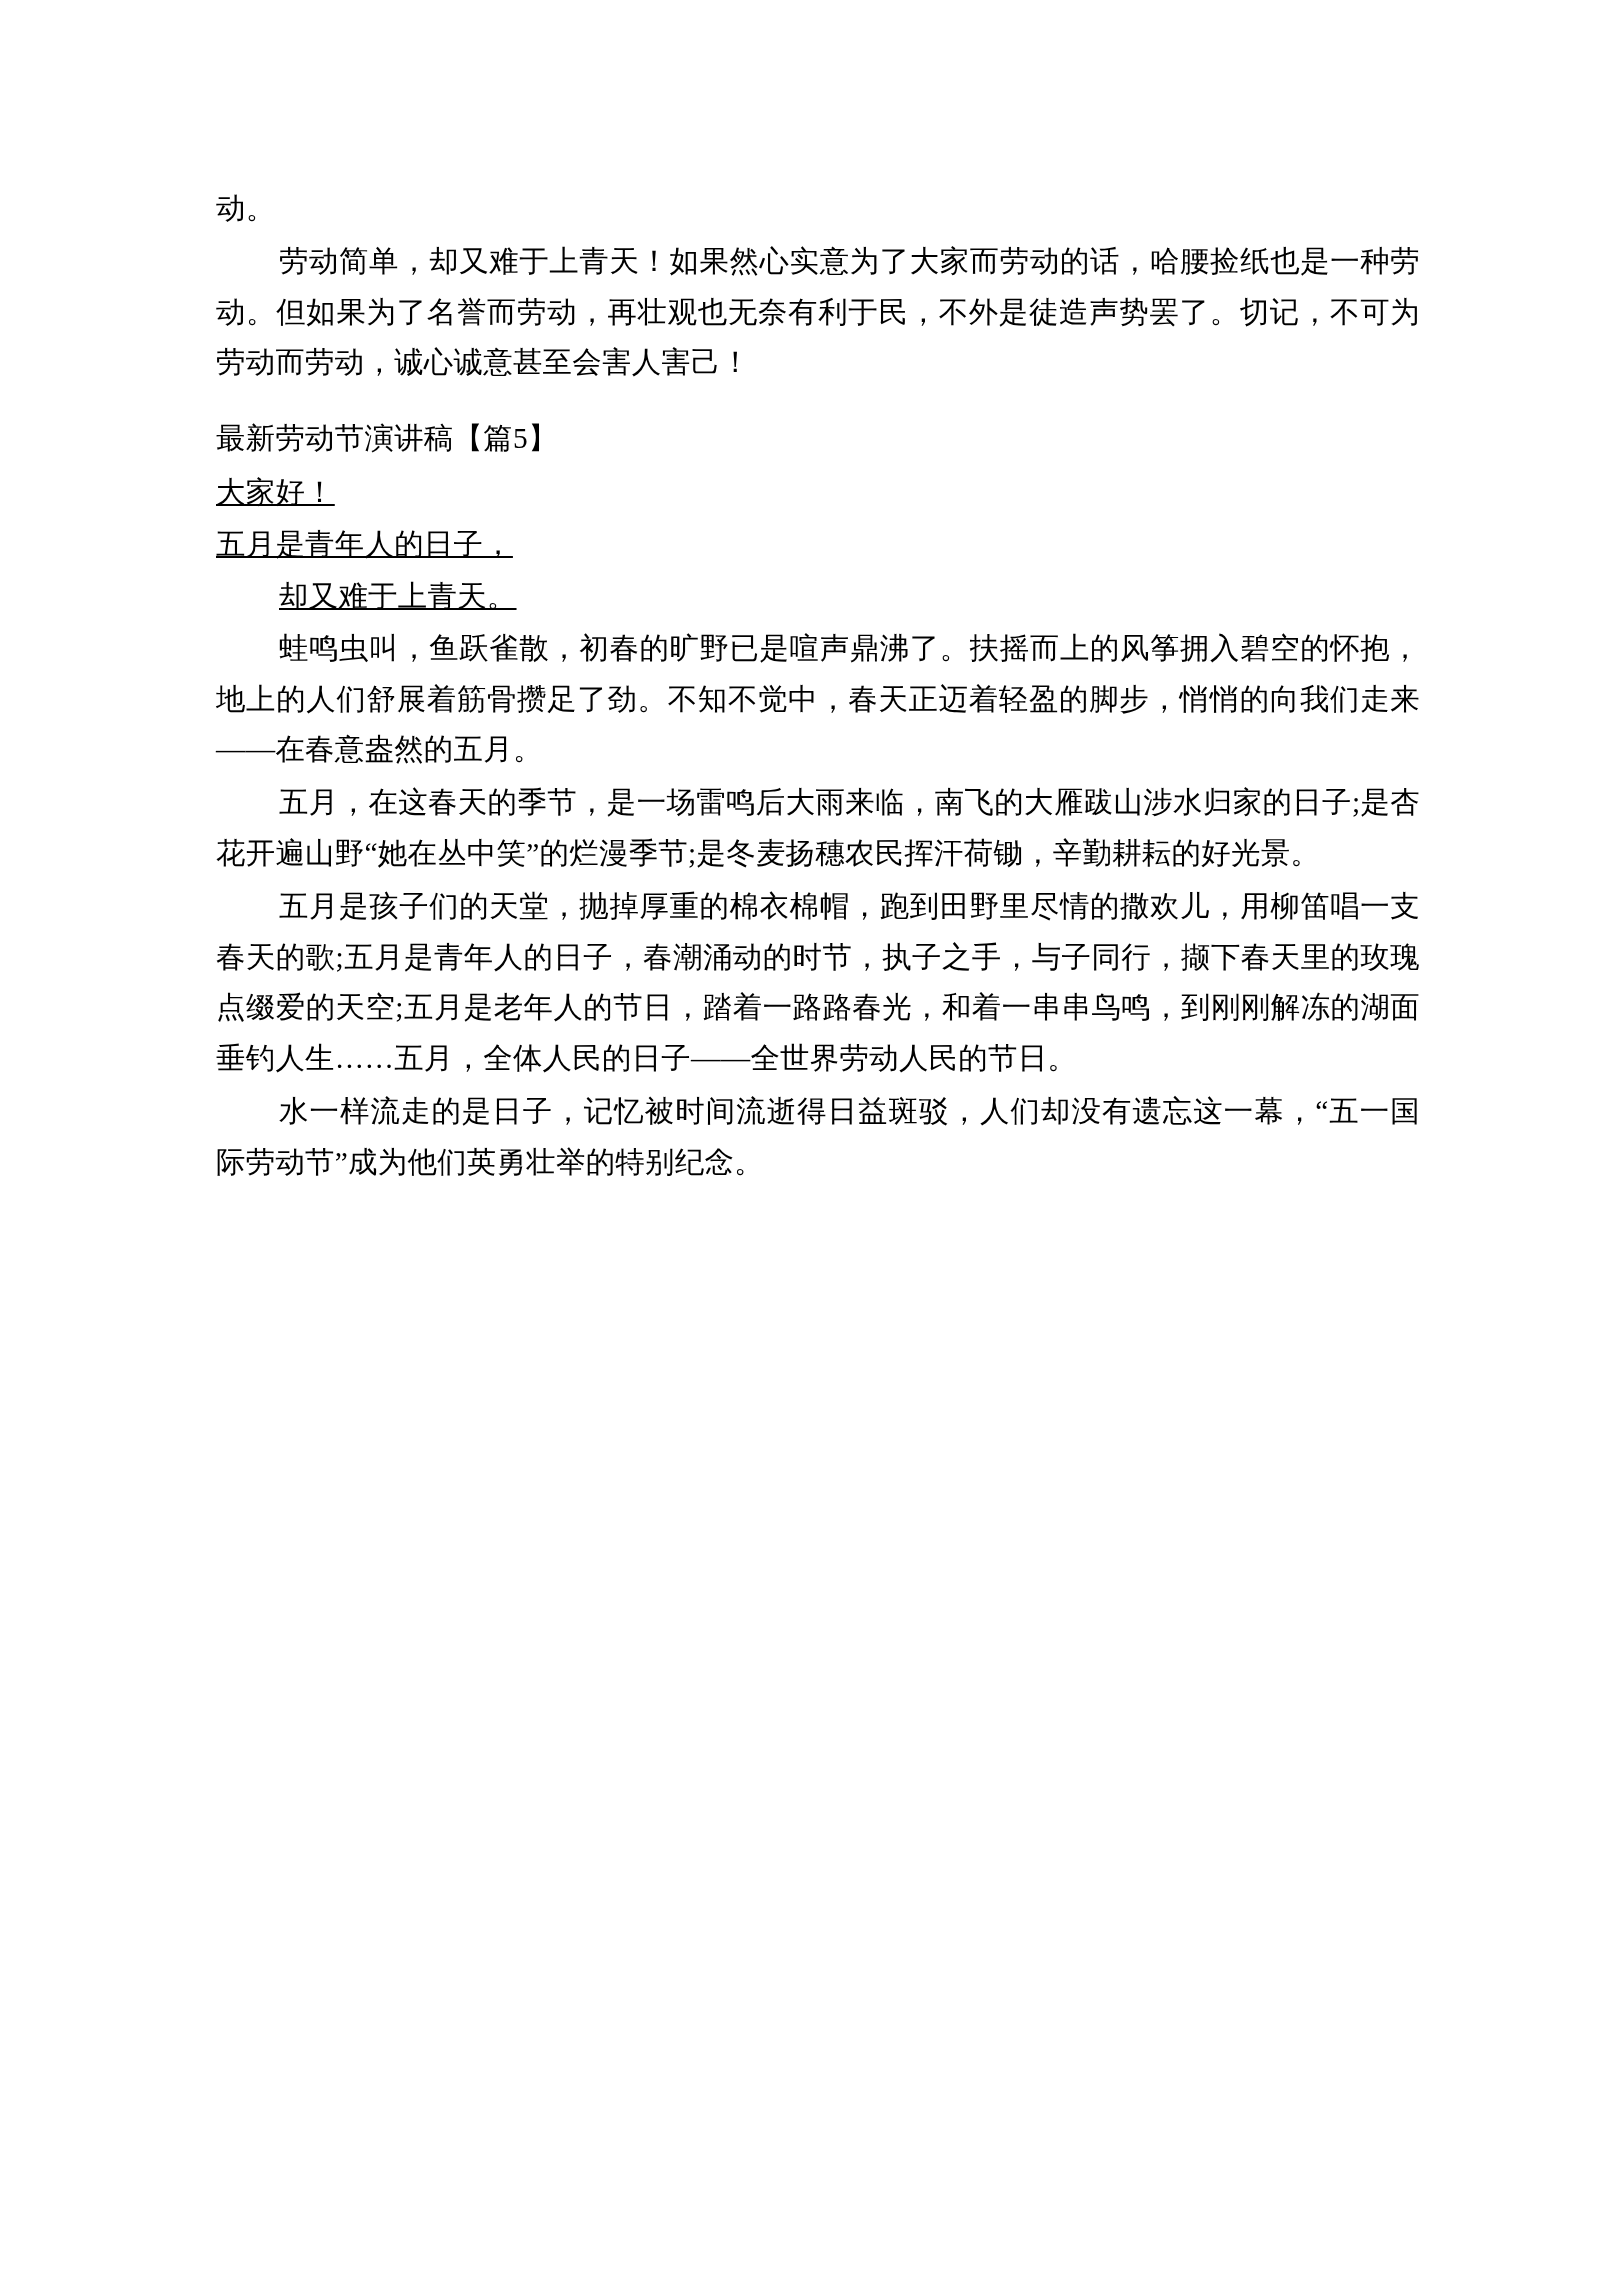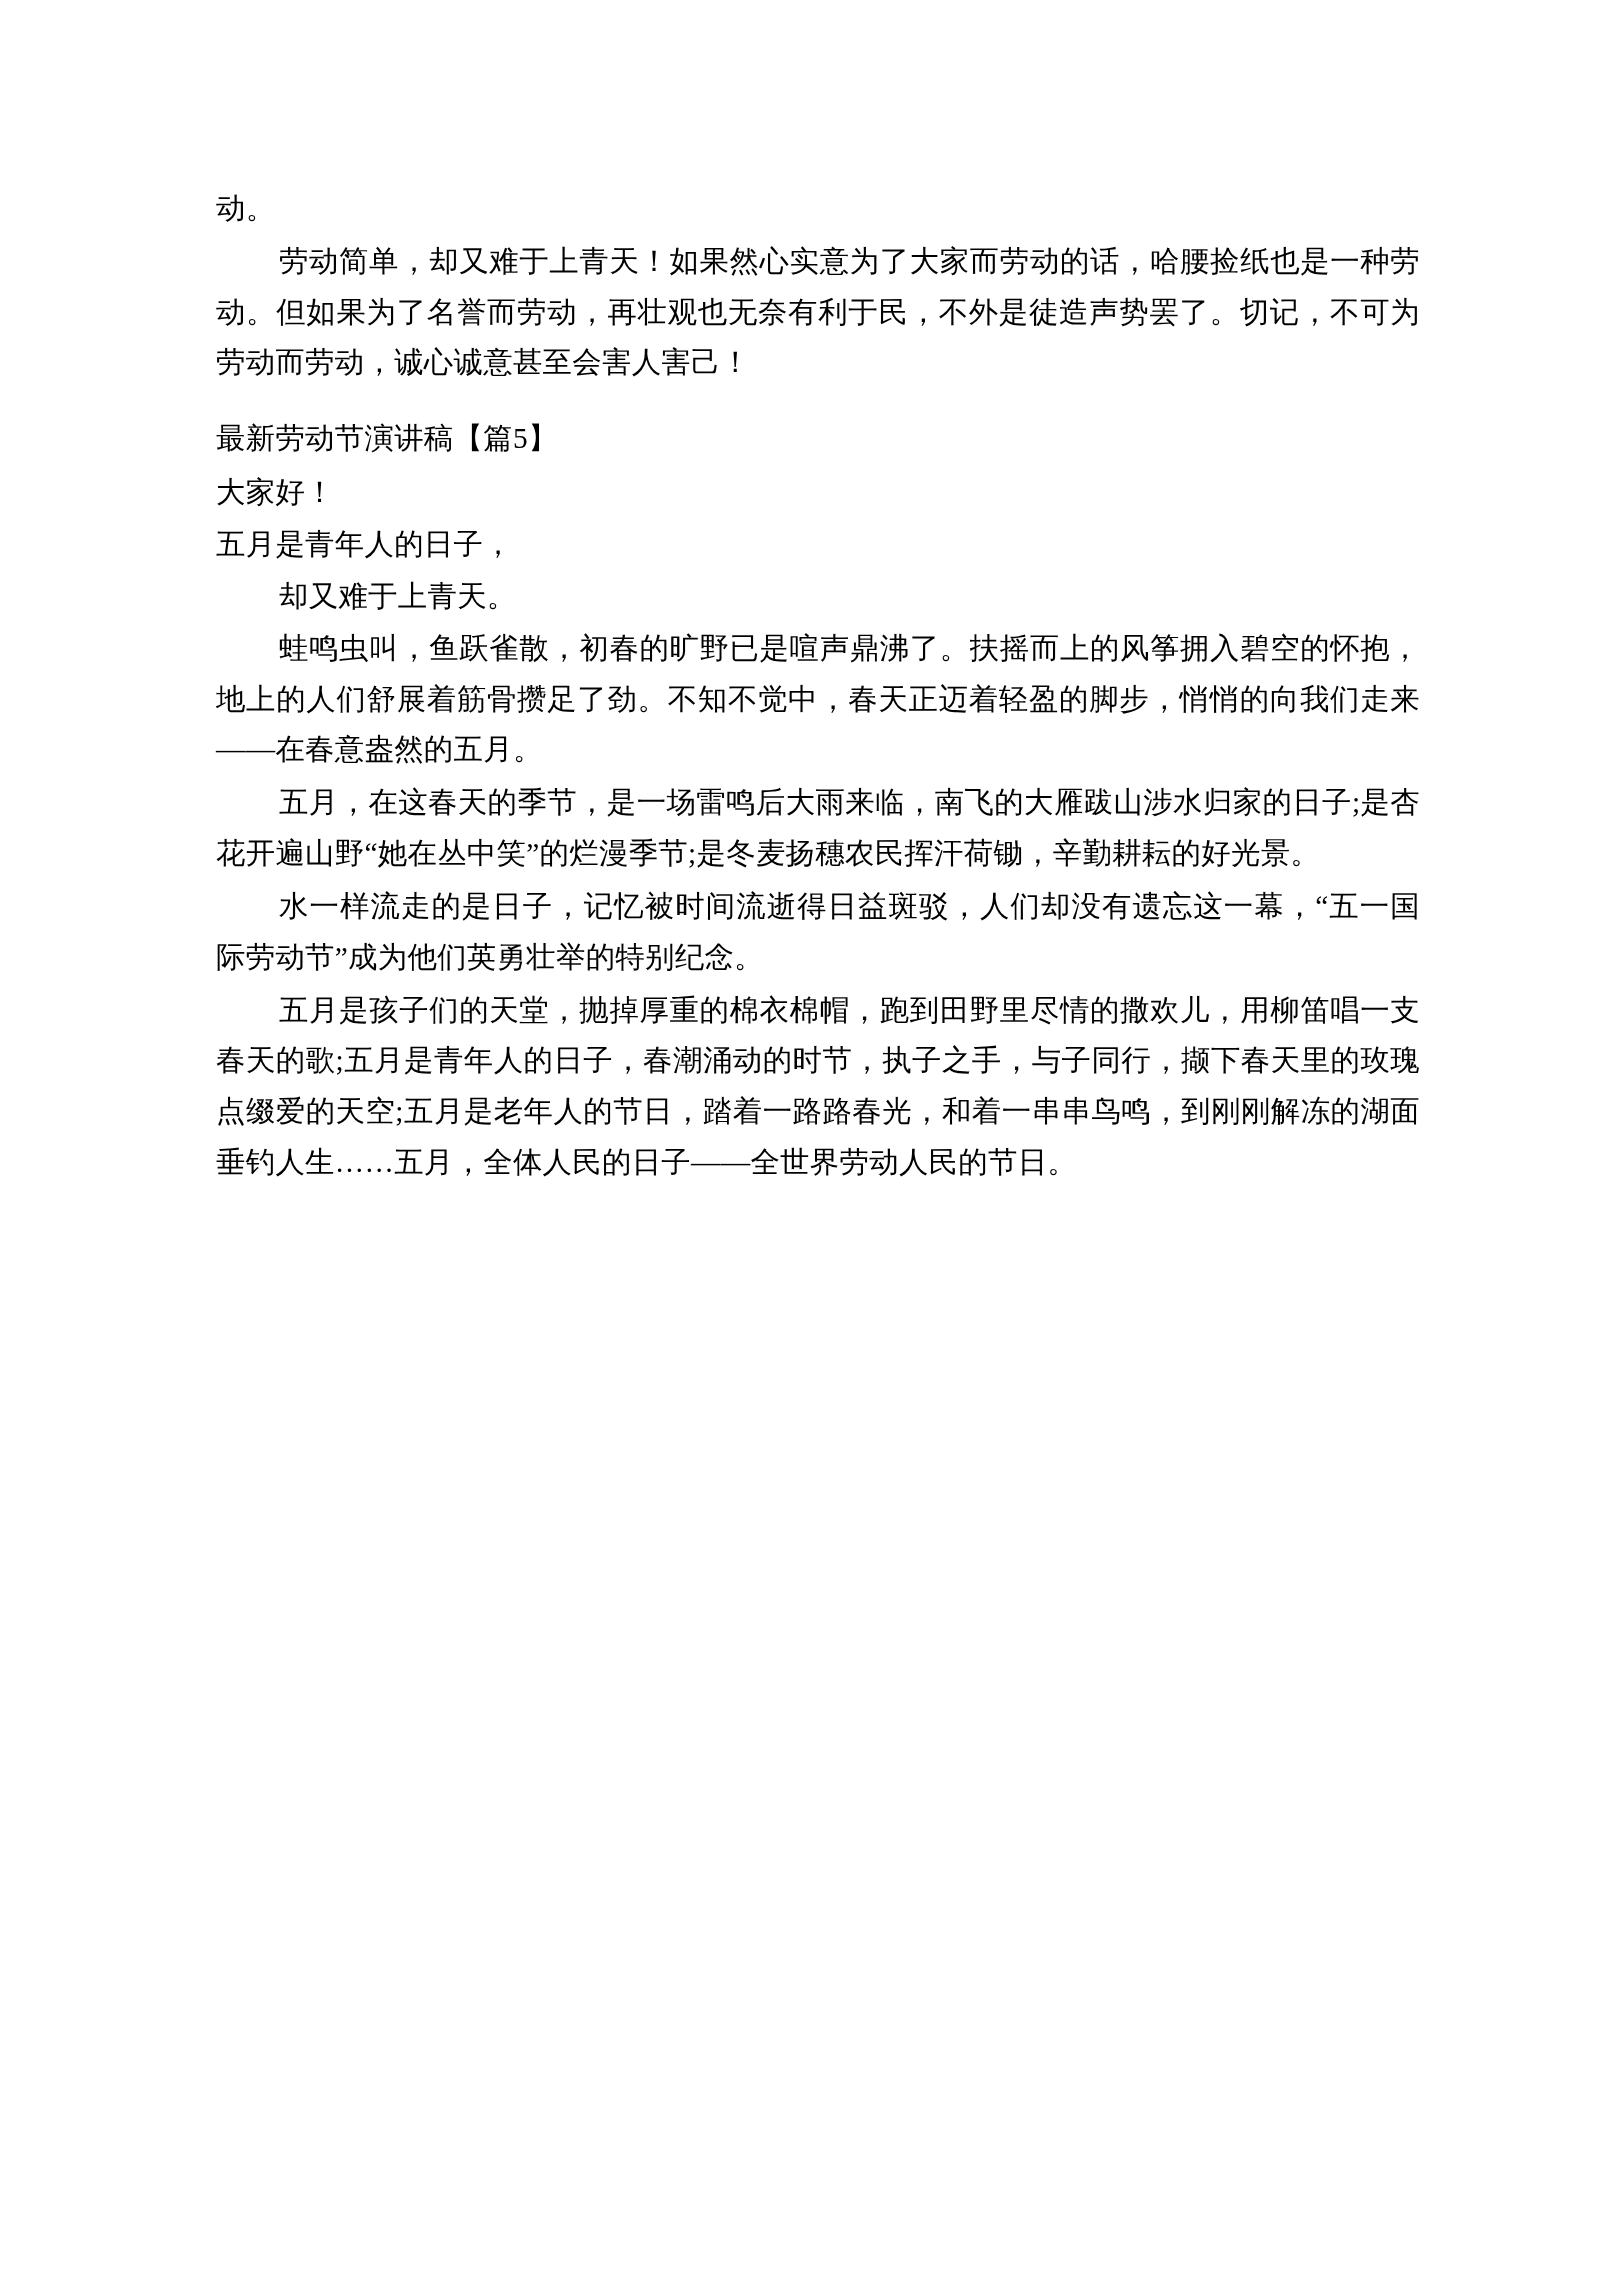--- a/index.html
+++ b/index.html
@@ -40,20 +40,21 @@
     text-indent: 0;
   }
   p.heading {
     font-weight: normal;
     text-indent: 0;
     margin-top: 25px;
     margin-bottom: 3.9px;
   }
   p.tight {
     margin-bottom: 1.3px;
+    text-decoration: underline;
   }
 </style>
 </head>
 <body>
 
 <div class="page">
   <div class="content">
 
     <p class="noindent">动。</p>
 
@@ -65,20 +66,20 @@
     <p class="noindent tight">大家好！</p>
 
     <p class="noindent tight">五月是青年人的日子，</p>
 
     <p class="indent tight">却又难于上青天。</p>
 
     <p class="indent">蛙鸣虫叫，鱼跃雀散，初春的旷野已是喧声鼎沸了。扶摇而上的风筝拥入碧空的怀抱，地上的人们舒展着筋骨攒足了劲。不知不觉中，春天正迈着轻盈的脚步，悄悄的向我们走来——在春意盎然的五月。</p>
 
     <p class="indent">五月，在这春天的季节，是一场雷鸣后大雨来临，南飞的大雁跋山涉水归家的日子;是杏花开遍山野“她在丛中笑”的烂漫季节;是冬麦扬穗农民挥汗荷锄，辛勤耕耘的好光景。</p>
 
+    <p class="indent">五月是孩子们的天堂，抛掉厚重的棉衣棉帽，跑到田野里尽情的撒欢儿，用柳笛唱一支春天的歌;五月是青年人的日子，春潮涌动的时节，执子之手，与子同行，撷下春天里的玫瑰点缀爱的天空;五月是老年人的节日，踏着一路路春光，和着一串串鸟鸣，到刚刚解冻的湖面垂钓人生……五月，全体人民的日子——全世界劳动人民的节日。</p>
+
     <p class="indent">水一样流走的是日子，记忆被时间流逝得日益斑驳，人们却没有遗忘这一幕，“五一国际劳动节”成为他们英勇壮举的特别纪念。</p>
-
-    <p class="indent">五月是孩子们的天堂，抛掉厚重的棉衣棉帽，跑到田野里尽情的撒欢儿，用柳笛唱一支春天的歌;五月是青年人的日子，春潮涌动的时节，执子之手，与子同行，撷下春天里的玫瑰点缀爱的天空;五月是老年人的节日，踏着一路路春光，和着一串串鸟鸣，到刚刚解冻的湖面垂钓人生……五月，全体人民的日子——全世界劳动人民的节日。</p>
 
 
   </div>
 </div>
 
 
 </body></html>

